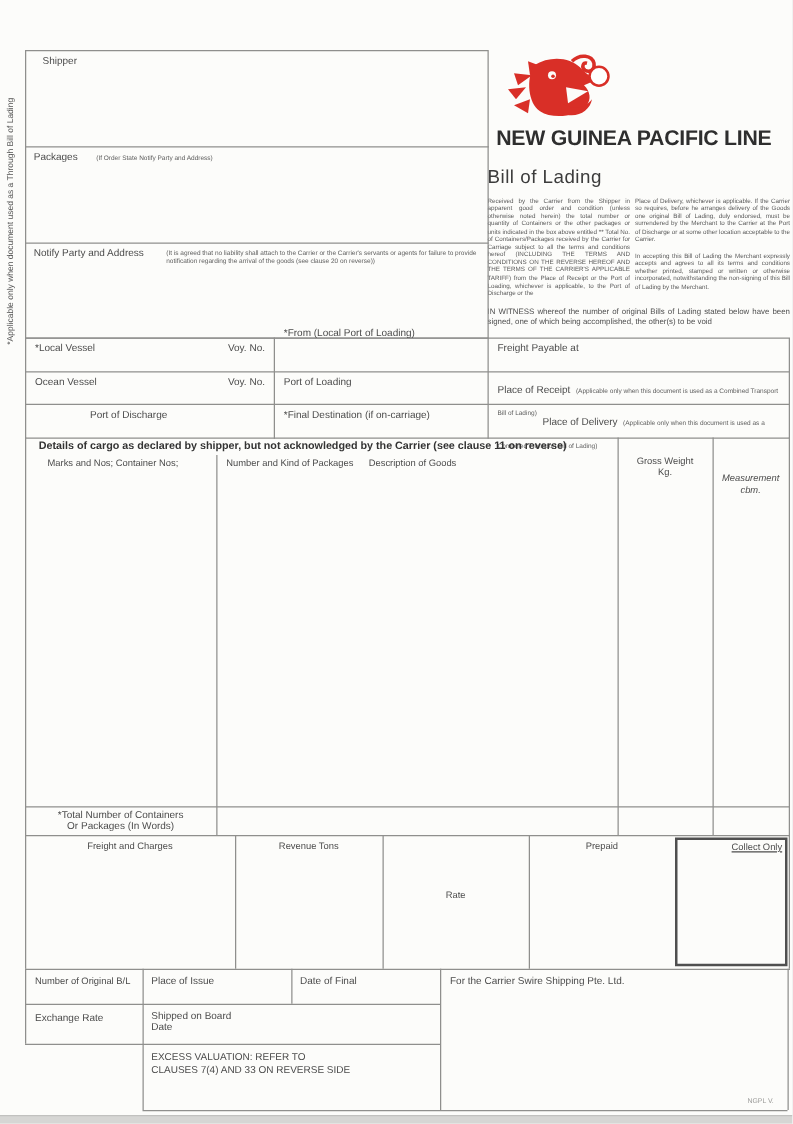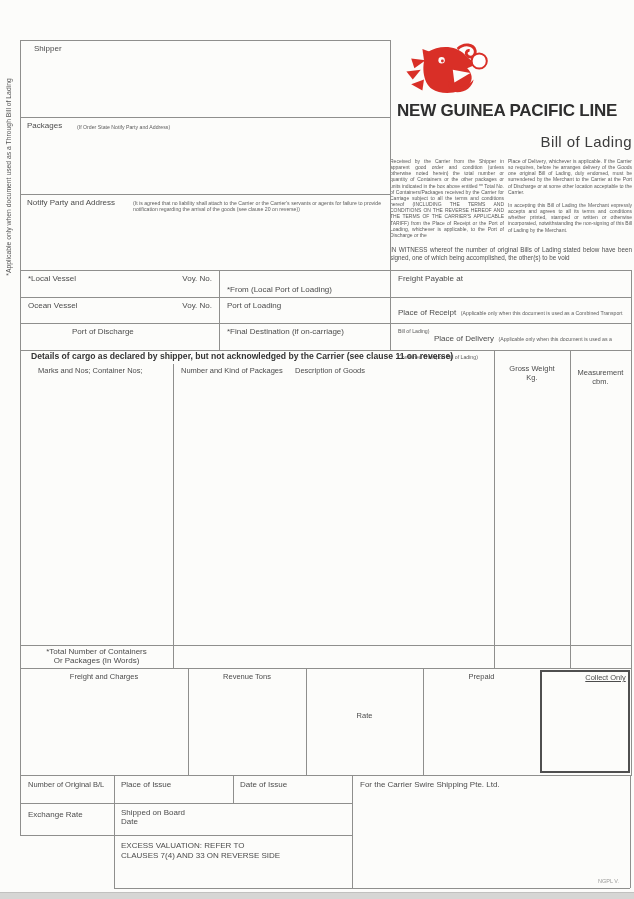--- a/index.html
+++ b/index.html
@@ -20,21 +20,21 @@
   .vtext{
     position:absolute;top:172px;left:-136px;width:292px;height:10px;
     transform:rotate(-90deg);transform-origin:center;
     font-size:6.8px;color:#555;text-align:center;white-space:nowrap;
   }
   .company{
     position:absolute;left:397px;top:101px;width:234px;
     font-size:17px;font-weight:bold;color:#2e2e2e;letter-spacing:-0.2px;white-space:nowrap;
   }
   .bol-title{
-    position:absolute;left:390px;top:133px;width:242px;text-align:right;
+    position:absolute;left:390px;top:133px;width:242px;text-align:left;
     font-size:15px;font-weight:400;color:#3c3c3c;letter-spacing:0.4px;
   }
   .fine{font-size:5px;line-height:6.15px;color:#5a5a5a;text-align:justify;}
   .witness{
     position:absolute;left:390px;top:246px;width:242px;
     font-size:6.3px;line-height:7.6px;color:#4f4f4f;text-align:justify;
   }
   .cargo-title{
     position:absolute;left:31px;top:351px;
     font-size:8.6px;font-weight:bold;color:#333;white-space:nowrap;
@@ -104,21 +104,21 @@
   <div class="field" style="left:391px;top:282px;width:240px;height:14px;"></div>
   <div class="field" style="left:21px;top:309px;width:197px;height:13px;"></div>
   <div class="field" style="left:220px;top:309px;width:169px;height:13px;"></div>
   <div class="field" style="left:391px;top:309px;width:240px;height:13px;"></div>
   <div class="field" style="left:21px;top:336px;width:197px;height:14px;"></div>
   <div class="field" style="left:220px;top:336px;width:169px;height:14px;"></div>
   <div class="field" style="left:391px;top:336px;width:240px;height:14px;"></div>
 
   <div class="lbl" style="left:28px;top:274px;">*Local Vessel</div>
   <div class="lbl right" style="left:150px;top:274px;width:62px;">Voy. No.</div>
-  <div class="lbl" style="left:227px;top:285px;">*From (Local Port of Loading)</div>
+  <div class="lbl" style="left:227px;top:262px;">*From (Local Port of Loading)</div>
   <div class="lbl" style="left:398px;top:274px;">Freight Payable at</div>
 
   <div class="lbl" style="left:28px;top:301px;">Ocean Vessel</div>
   <div class="lbl right" style="left:150px;top:301px;width:62px;">Voy. No.</div>
   <div class="lbl" style="left:227px;top:301px;">Port of Loading</div>
   <div style="position:absolute;left:398px;top:301px;width:228px;">
     <span class="lbl" style="position:static;">Place of Receipt</span>
     <span class="lbl-sm" style="position:static;">(Applicable only when this document is used as a Combined Transport Bill of Lading)</span>
   </div>
 
@@ -137,21 +137,21 @@
   <div class="line vline" style="left:494px;top:350px;height:318px;"></div>
   <div class="line vline" style="left:570px;top:350px;height:318px;"></div>
   <div class="line hline" style="left:20px;top:645px;width:612px;"></div>
   <div class="line hline" style="left:20px;top:668px;width:612px;"></div>
 
   <div class="colhead" style="left:38px;top:366px;">Marks and Nos; Container Nos;</div>
   <div class="colhead" style="left:181px;top:366px;">Number and Kind of Packages</div>
   <div class="colhead" style="left:295px;top:366px;">Description of Goods</div>
   <div class="colhead pre center" style="left:495px;top:364px;width:74px;">Gross Weight
 Kg.</div>
-  <div class="colhead pre center" style="left:571px;top:368px;width:59px;">Measurement
+  <div class="colhead pre center" style="left:571px;top:378px;width:59px;font-style:italic;">Measurement
 cbm.</div>
 
   <div class="field" style="left:21px;top:382px;width:151px;height:262px;"></div>
   <div class="field" style="left:174px;top:382px;width:319px;height:262px;"></div>
   <div class="field" style="left:495px;top:382px;width:74px;height:262px;"></div>
   <div class="field" style="left:571px;top:382px;width:59px;height:262px;"></div>
 
   <div class="lbl pre center" style="left:20px;top:647px;width:153px;white-space:pre-line;">*Total Number of Containers
 Or Packages (In Words)</div>
   <div class="field" style="left:174px;top:646px;width:319px;height:21px;"></div>
@@ -180,21 +180,21 @@
   <div class="line hline" style="left:20px;top:835px;width:332px;"></div>
   <div class="line hline" style="left:114px;top:888px;width:516px;"></div>
   <div class="line vline" style="left:20px;top:775px;height:60px;"></div>
   <div class="line vline" style="left:114px;top:775px;height:113px;"></div>
   <div class="line vline" style="left:233px;top:775px;height:28px;"></div>
   <div class="line vline" style="left:352px;top:775px;height:113px;"></div>
   <div class="line vline" style="left:630px;top:775px;height:113px;"></div>
 
   <div class="lbl" style="left:28px;top:780px;font-size:7.5px;">Number of Original B/L</div>
   <div class="lbl" style="left:121px;top:780px;">Place of Issue</div>
-  <div class="lbl" style="left:240px;top:780px;">Date of Issue</div>
+  <div class="lbl" style="left:240px;top:780px;">Date of Final</div>
   <div class="lbl" style="left:360px;top:780px;">For the Carrier Swire Shipping Pte. Ltd.</div>
   <div class="lbl" style="left:28px;top:810px;">Exchange Rate</div>
   <div class="lbl pre" style="left:121px;top:808px;line-height:9px;">Shipped on Board
 Date</div>
   <div class="lbl pre" style="left:121px;top:841px;line-height:10px;">EXCESS VALUATION: REFER TO
 CLAUSES 7(4) AND 33 ON REVERSE SIDE</div>
   <div class="lbl" style="left:360px;top:876px;margin-top:28px;">As Agent</div>
 
   <div class="field" style="left:21px;top:790px;width:92px;height:13px;"></div>
   <div class="field" style="left:115px;top:790px;width:117px;height:13px;"></div>

